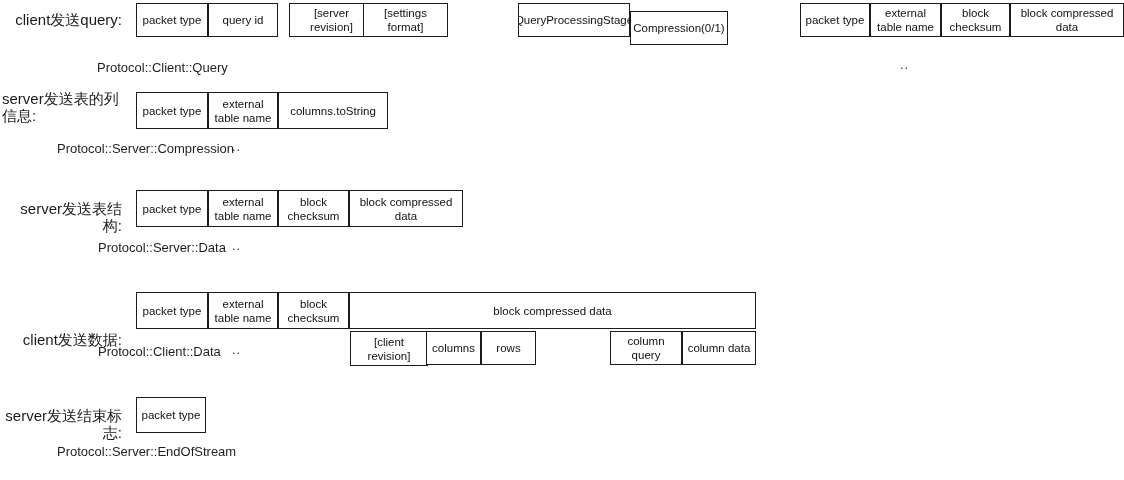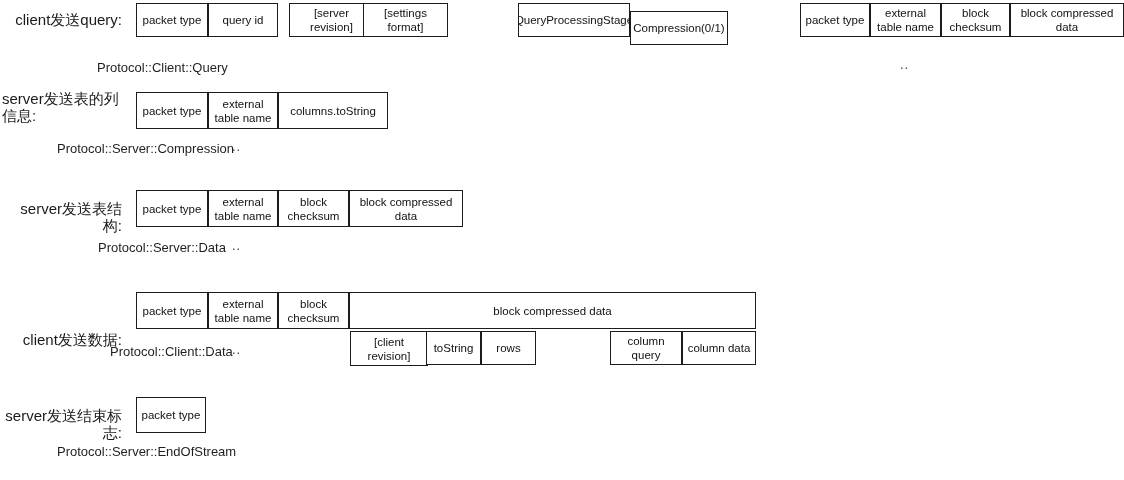--- a/index.html
+++ b/index.html
@@ -108,26 +108,26 @@
   <div class="dots" style="left:232px; top:239px;">..</div>
 
   <div class="caption right" style="left:4px; top:303px; width:118px;margin-top:28px;">client发送数据:</div>
 
   <div class="field" style="left:136px; top:292px; width:72px; height:37px;">packet type</div>
   <div class="field" style="left:208px; top:292px; width:70px; height:37px;">external table name</div>
   <div class="field" style="left:278px; top:292px; width:71px; height:37px;">block checksum</div>
   <div class="field" style="left:349px; top:292px; width:407px; height:37px;">block compressed data</div>
 
   <div class="field" style="left:350px; top:331px; width:78px; height:35px;">[client revision]</div>
-  <div class="field" style="left:426px; top:331px; width:55px; height:34px;">toString</div>
+  <div class="field" style="left:426px; top:331px; width:55px; height:34px;">columns</div>
   <div class="field" style="left:481px; top:331px; width:55px; height:34px;">rows</div>
   <div class="field" style="left:610px; top:331px; width:72px; height:34px;">column query</div>
   <div class="field" style="left:682px; top:331px; width:74px; height:34px;text-align:right;">column data</div>
 
-  <div class="protocol" style="left:110px; top:344px;">Protocol::Client::Data</div>
+  <div class="protocol" style="left:98px; top:344px;">Protocol::Client::Data</div>
   <div class="dots" style="left:232px; top:343px;">..</div>
 
   <div class="caption right" style="left:4px; top:407px; width:118px;">server发送结束标志:</div>
 
   <div class="field" style="left:136px; top:397px; width:70px; height:36px;">packet type</div>
 
   <div class="protocol" style="left:57px; top:444px;">Protocol::Server::EndOfStream</div>
 
 </div>
 

